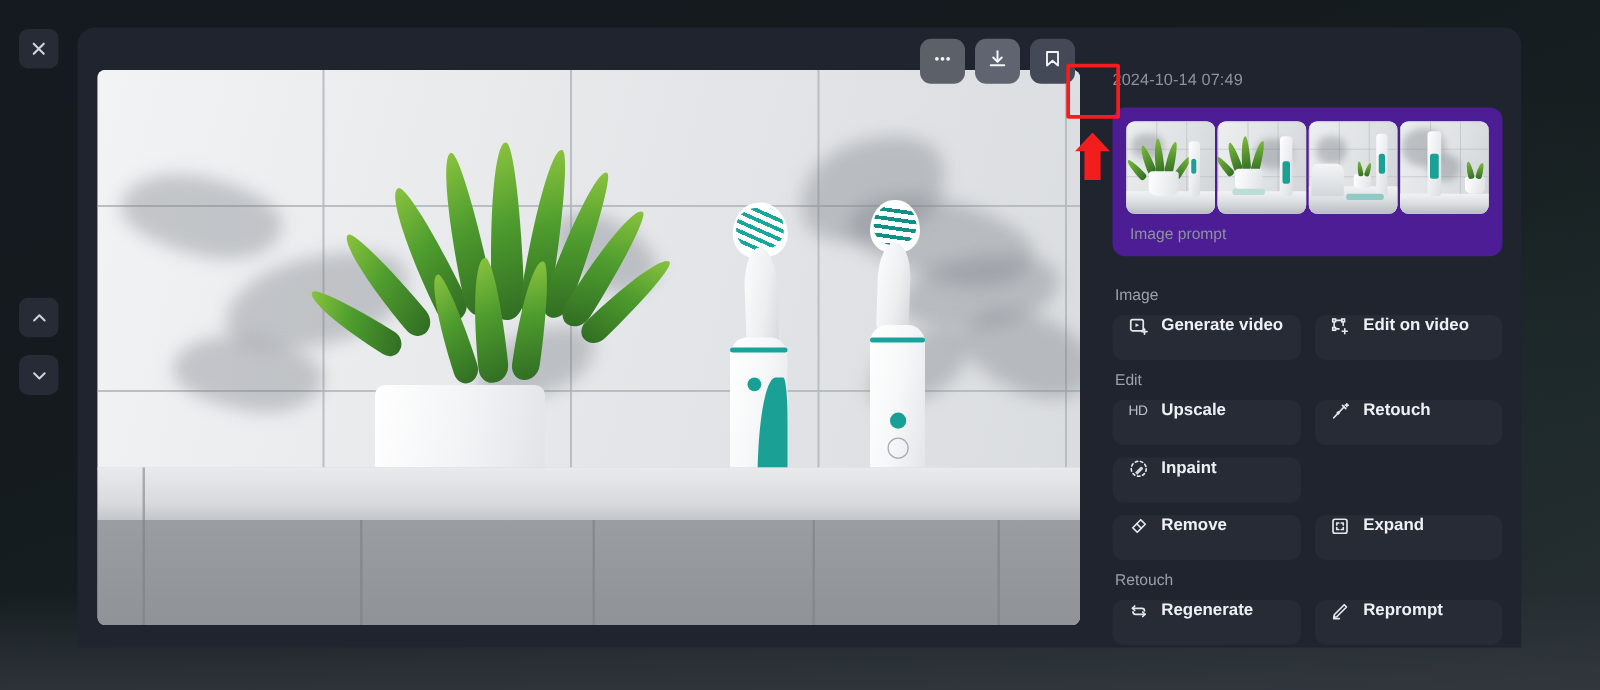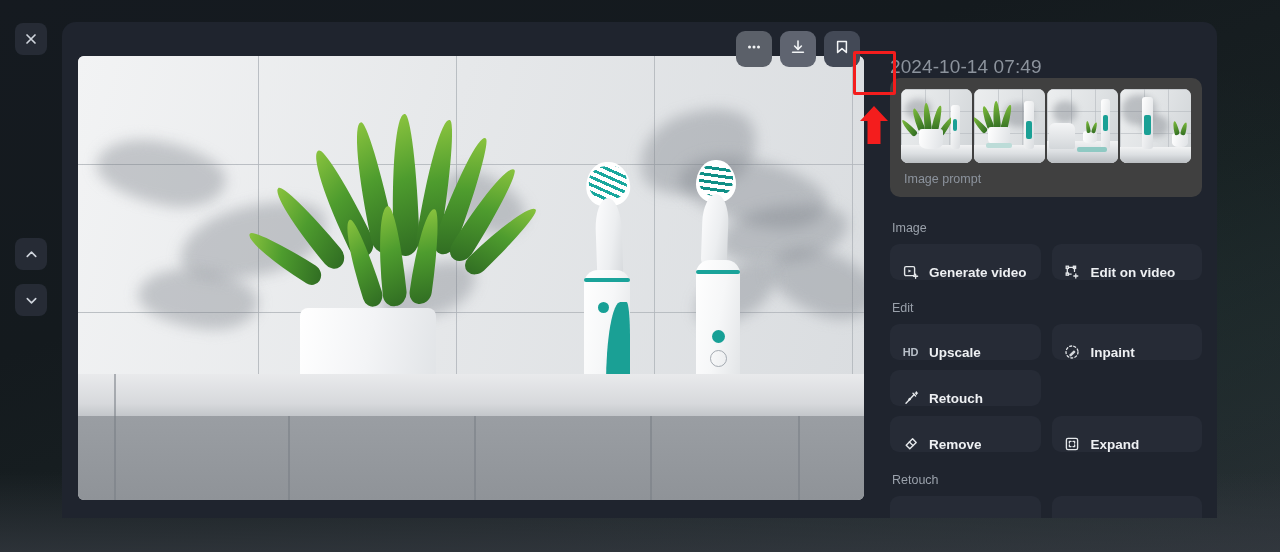--- a/index.html
+++ b/index.html
@@ -261,27 +261,28 @@
   }
 
   
   #side-panel {
     position: relative;
     flex: 1 1 auto;
     padding: 34px 22px 0 14px;
     color: #e8eaee;
   }
   #timestamp {
-    font-size: 19px;
+    font-size: 13px;
     color: #8c939d;
     letter-spacing: .1px;
+    margin-bottom: 15px;
   }
 
   #image-prompt-card {
-    background: #404040;
+    background: #4c1d95;
     border-radius: 10px;
     padding: 11px 11px 8px 11px;
     margin-bottom: 24px;
   }
   #thumbnail-strip {
     display: flex;
     gap: 2px;
     margin-bottom: 7px;
   }
   .thumb {
@@ -338,54 +339,54 @@
     font-size: 12.5px;
     color: #8c939d;
     padding: 2px 2px 3px 3px;
   }
 
   .section-title {
     font-size: 12.5px;
     color: #9aa1ab;
     margin: 0 0 9px 2px;
   }
-  .section-title.spaced { margin-top: 21px; }
+  .section-title.spaced { margin-top: 9px; }
 
   .action-grid {
     display: grid;
     grid-template-columns: 1fr 1fr;
     gap: 10px 11px;
   }
   .action-btn {
     height: 36px;
     background: #262b36;
     border-radius: 9px;
     display: flex;
-    align-items: flex-end;
+    align-items: flex-start;
     gap: 10px;
     padding: 0 12px;
     font-size: 13.5px;
     font-weight: bold;
     color: #eef0f3;
     cursor: pointer;
     white-space: nowrap;
   }
   .action-btn .ico {
     width: 17px;
     height: 17px;
     flex: 0 0 17px;
     display: flex;
     align-items: center;
     justify-content: center;
     color: #e4e7ea;
   }
   .action-btn .ico svg { display: block; }
   .hd-badge {
     font-size: 11px;
-    font-weight: bold;
+    font-weight: normal;
     color: #b9c0c9;
     letter-spacing: -.2px;
   }
   .span-1 { grid-column: 1 / 2; }
 </style>
 </head>
 <body>
 
 <div id="app-backdrop"></div>
 
@@ -639,38 +640,38 @@
     <div class="section-title spaced">Edit</div>
     <div class="action-grid">
       <div class="action-btn">
         <span class="ico">
           <span class="hd-badge">HD</span>
         </span>
         <span>Upscale</span>
       </div>
       <div class="action-btn">
         <span class="ico">
-          <svg width="16" height="16" viewBox="0 0 16 16" fill="none" stroke="currentColor" stroke-width="1.3" stroke-linecap="round">
-            <circle cx="8" cy="8" r="6" stroke-dasharray="2 2.2"></circle>
-            <path d="M5 11 L9.6 6.4 A1.7 1.7 0 0 1 11.4 8.2 L6.8 12.8 Z" fill="currentColor" stroke="none" opacity="0.92"></path>
-          </svg>
-        </span>
-        <span>Inpaint</span>
-      </div>
-      <div class="action-btn">
-        <span class="ico">
           <svg width="16" height="16" viewBox="0 0 16 16" fill="none" stroke="currentColor" stroke-width="1.4" stroke-linecap="round">
             <path d="M3 13.2 L11.2 4.6"></path>
             <path d="M10 3.3 L12.6 5.9"></path>
             <path d="M13.4 2 L13.4 4.2 M12.3 3.1 L14.5 3.1"></path>
             <path d="M6.6 8.4 L6.6 10 M5.8 9.2 L7.4 9.2"></path>
           </svg>
         </span>
         <span>Retouch</span>
       </div>
+      <div class="action-btn">
+        <span class="ico">
+          <svg width="16" height="16" viewBox="0 0 16 16" fill="none" stroke="currentColor" stroke-width="1.3" stroke-linecap="round">
+            <circle cx="8" cy="8" r="6" stroke-dasharray="2 2.2"></circle>
+            <path d="M5 11 L9.6 6.4 A1.7 1.7 0 0 1 11.4 8.2 L6.8 12.8 Z" fill="currentColor" stroke="none" opacity="0.92"></path>
+          </svg>
+        </span>
+        <span>Inpaint</span>
+      </div>
       <div class="action-btn span-1">
         <span class="ico">
           <svg width="16" height="16" viewBox="0 0 16 16" fill="none" stroke="currentColor" stroke-width="1.4" stroke-linejoin="round" stroke-linecap="round">
             <path d="M9.6 2.8 L13.2 6.4 L6.8 12.8 L3.2 9.2 Z"></path>
             <path d="M6.4 6 L10 9.6"></path>
           </svg>
         </span>
         <span>Remove</span>
       </div>
       <div class="action-btn">

